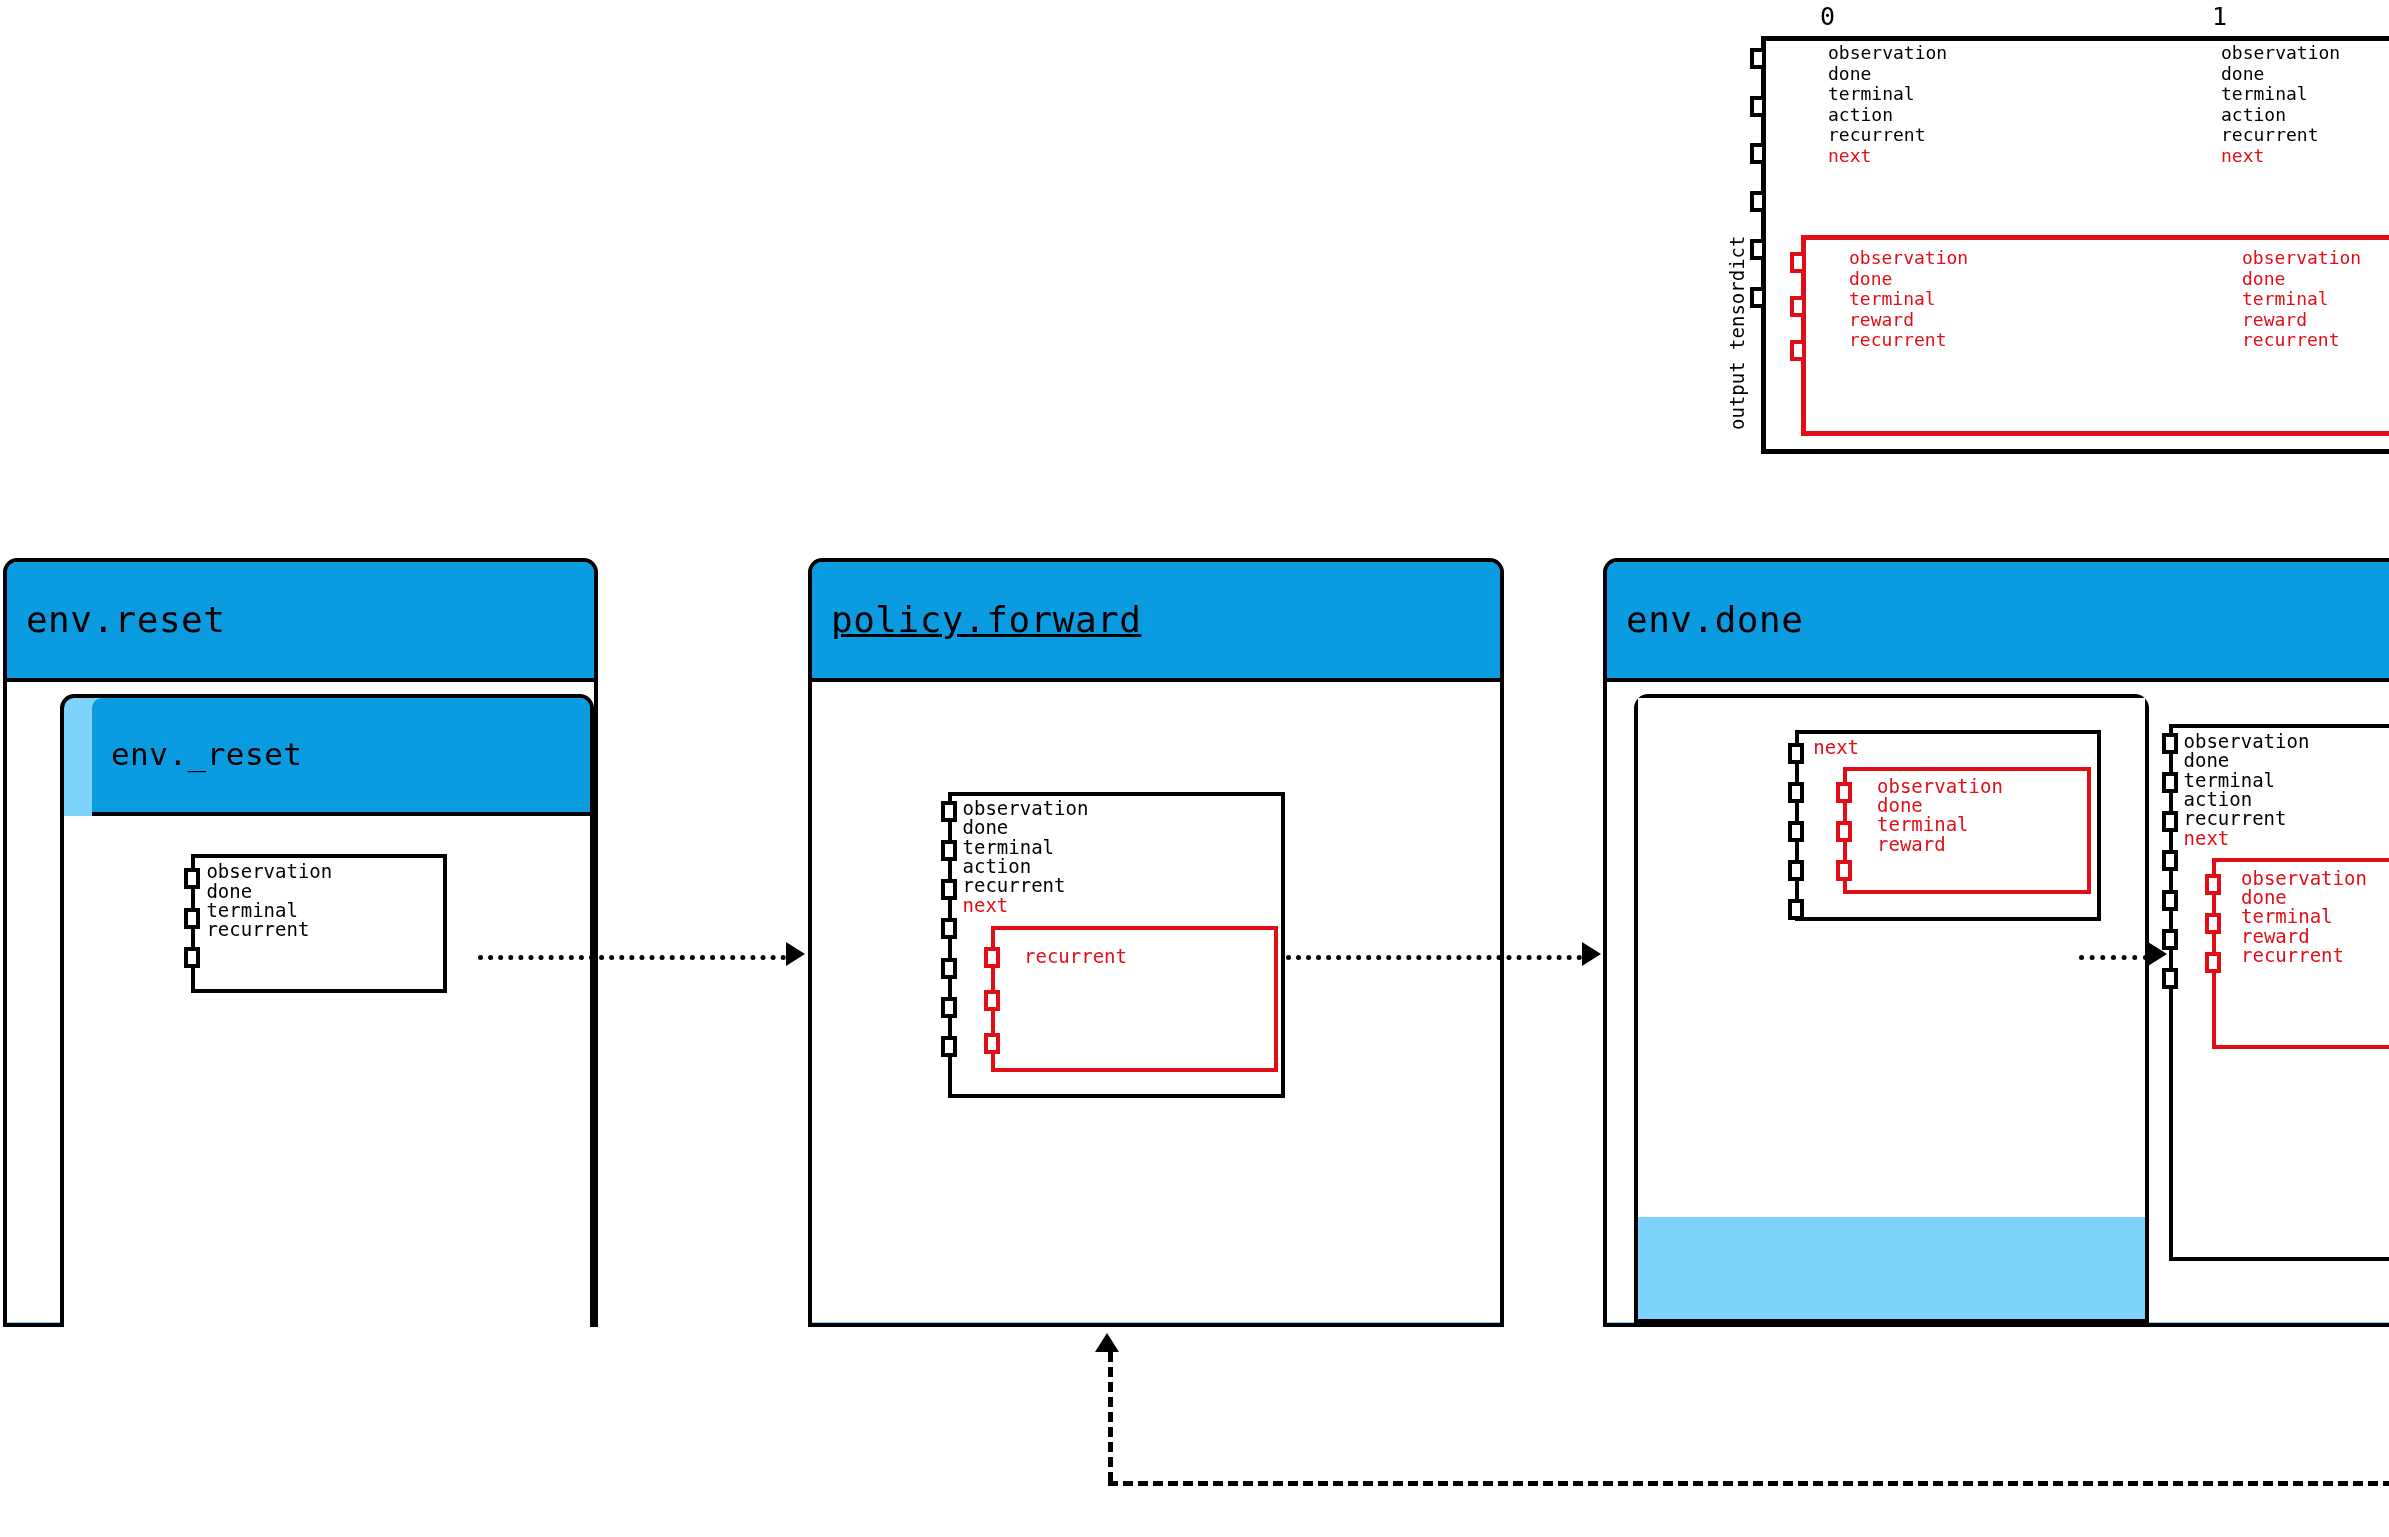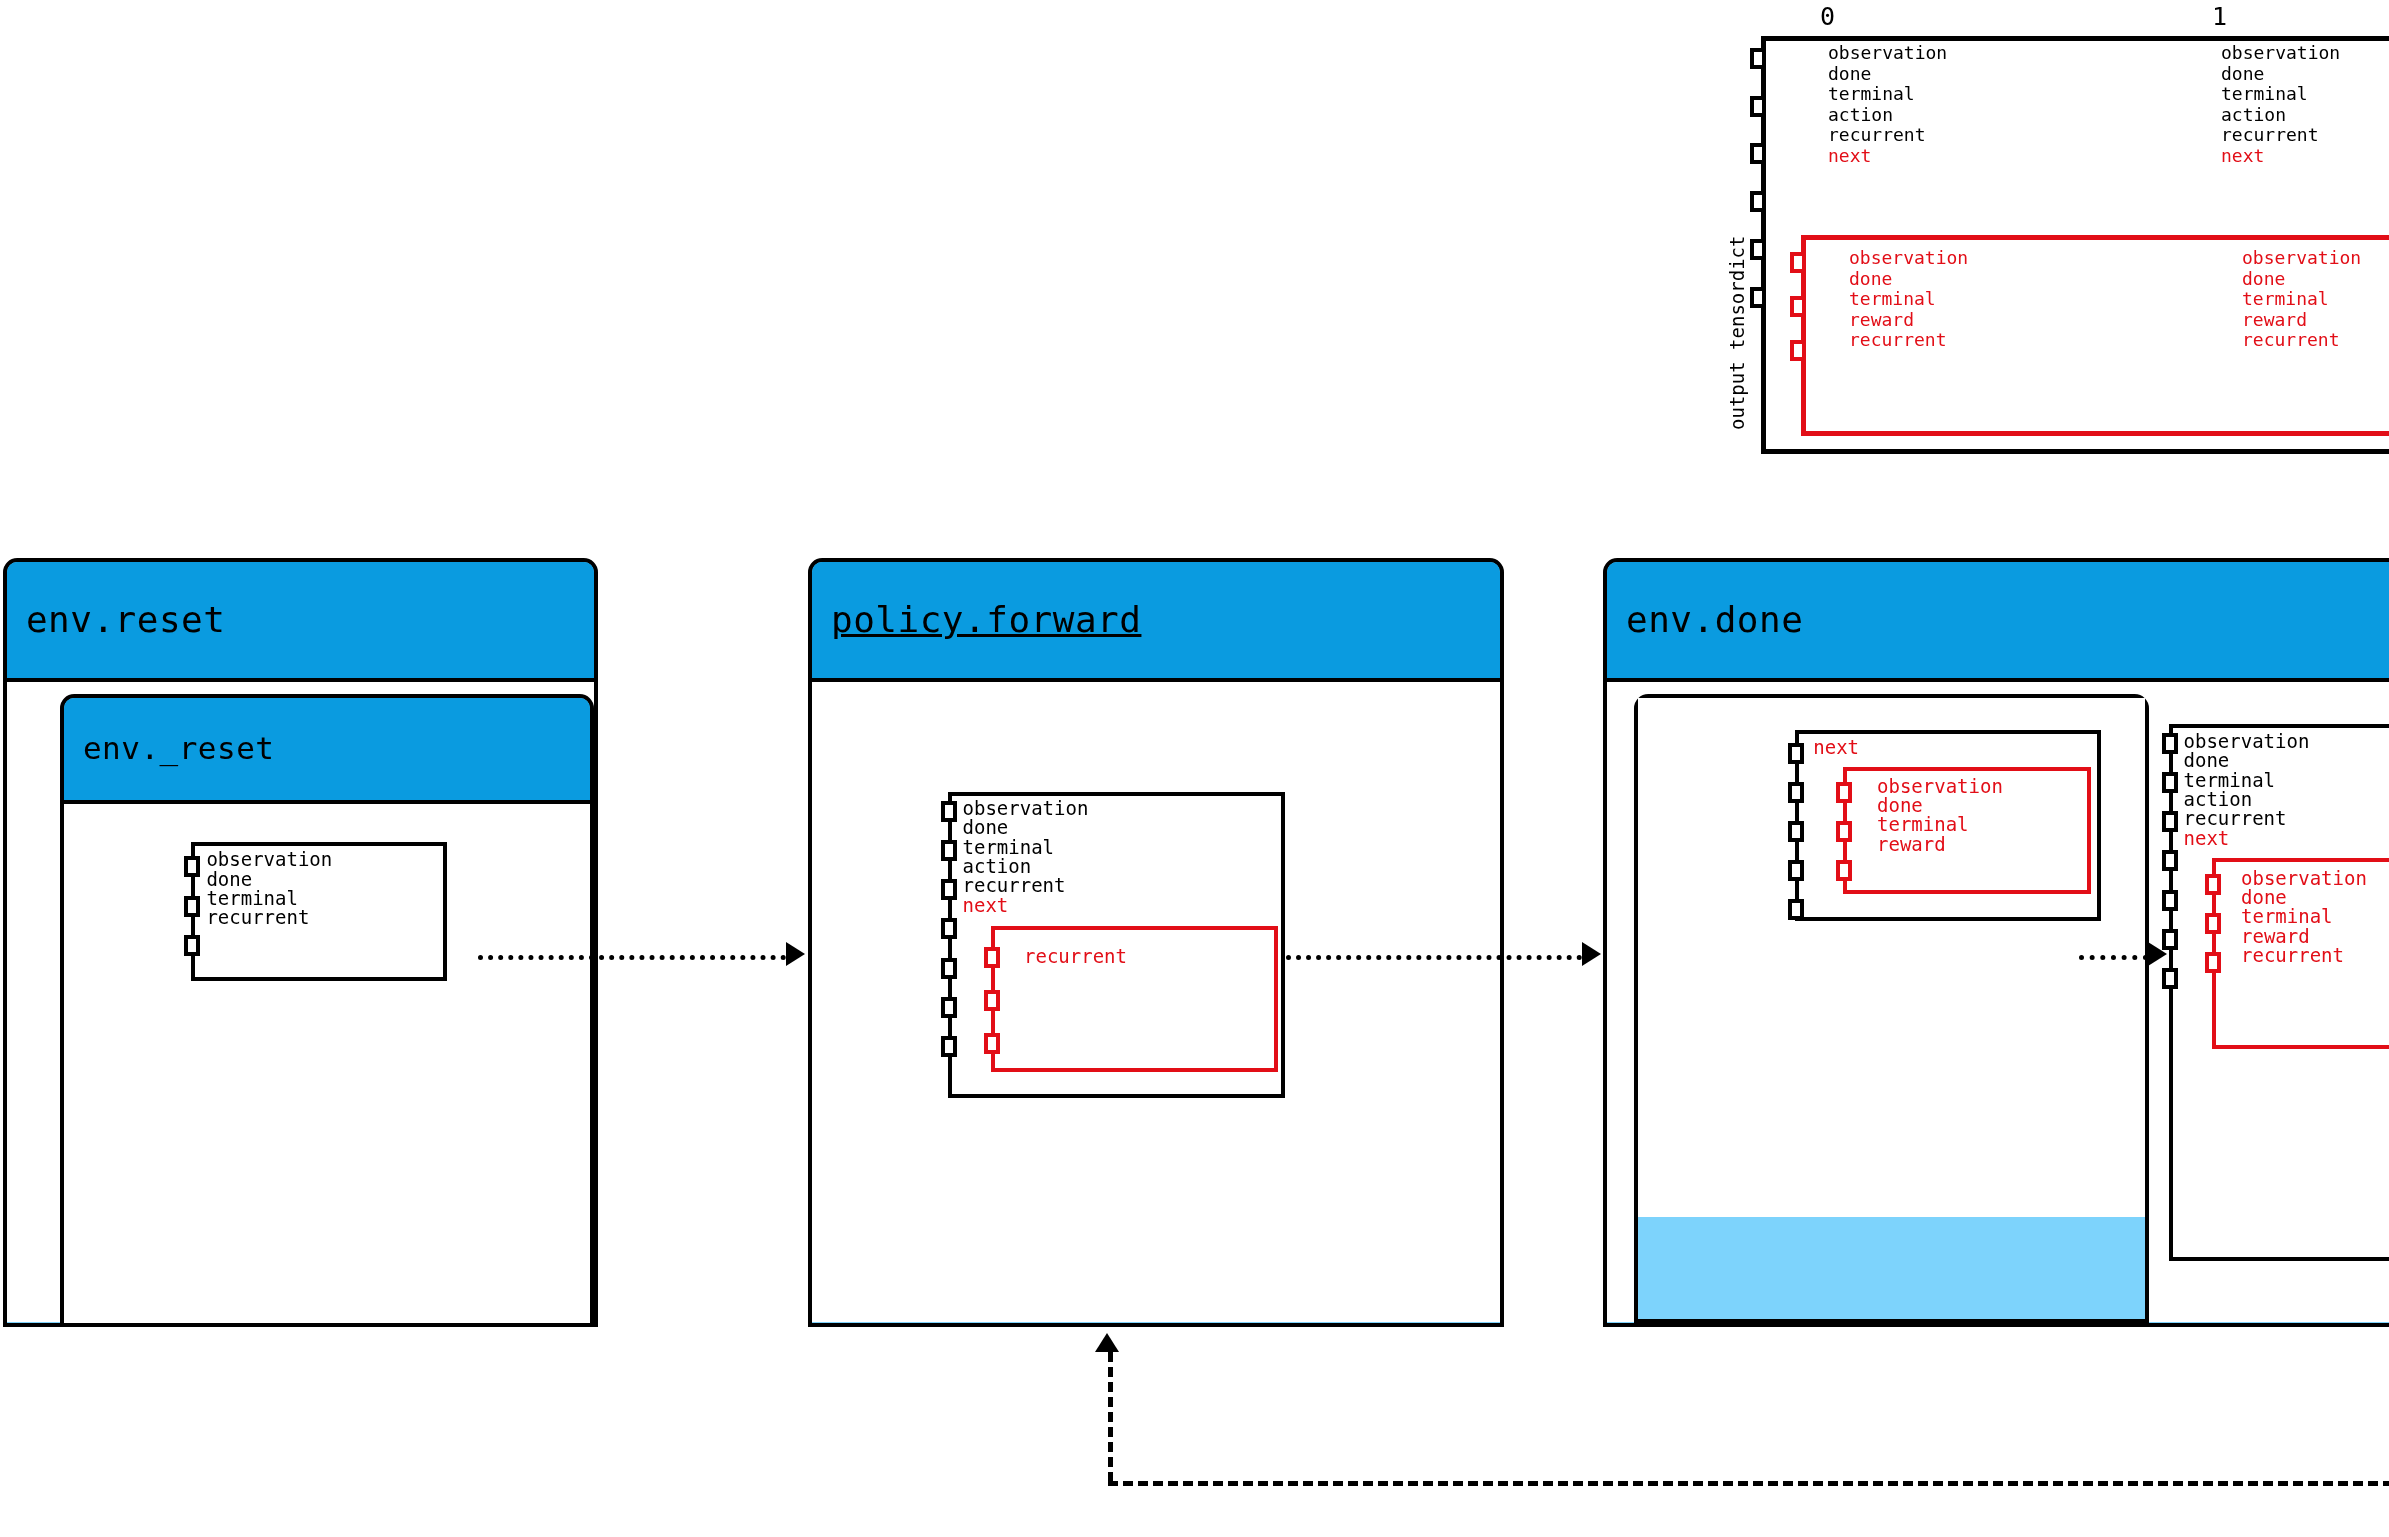--- a/index.html
+++ b/index.html
@@ -103,21 +103,21 @@
     <div class="outrow red">recurrent</div>
   </div>
 
   <div class="proc" style="left:2.9px;top:558px;width:595px;height:769px;">
     <div class="proc-hdr" style="height:120px;">
       <span class="proc-title">env.reset</span>
     </div>
     <div class="proc-body" style="height:640px;">
 
       <div class="proc" style="left:53px;top:11.5px;width:534px;height:629px;">
-        <div class="proc-hdr sub" style="height:106px;">
+        <div class="proc-hdr sub" style="height:118px;margin-left:28px;">
           <span class="proc-title small">env._reset</span>
         </div>
         <div class="proc-body" style="height:519px;">
           <div class="td black" style="left:127px;top:38px;width:256px;height:139px;">
             <div class="td-rows">
               <div class="td-row">observation</div>
               <div class="td-row">done</div>
               <div class="td-row">terminal</div>
               <div class="td-row">recurrent</div>
             </div>

